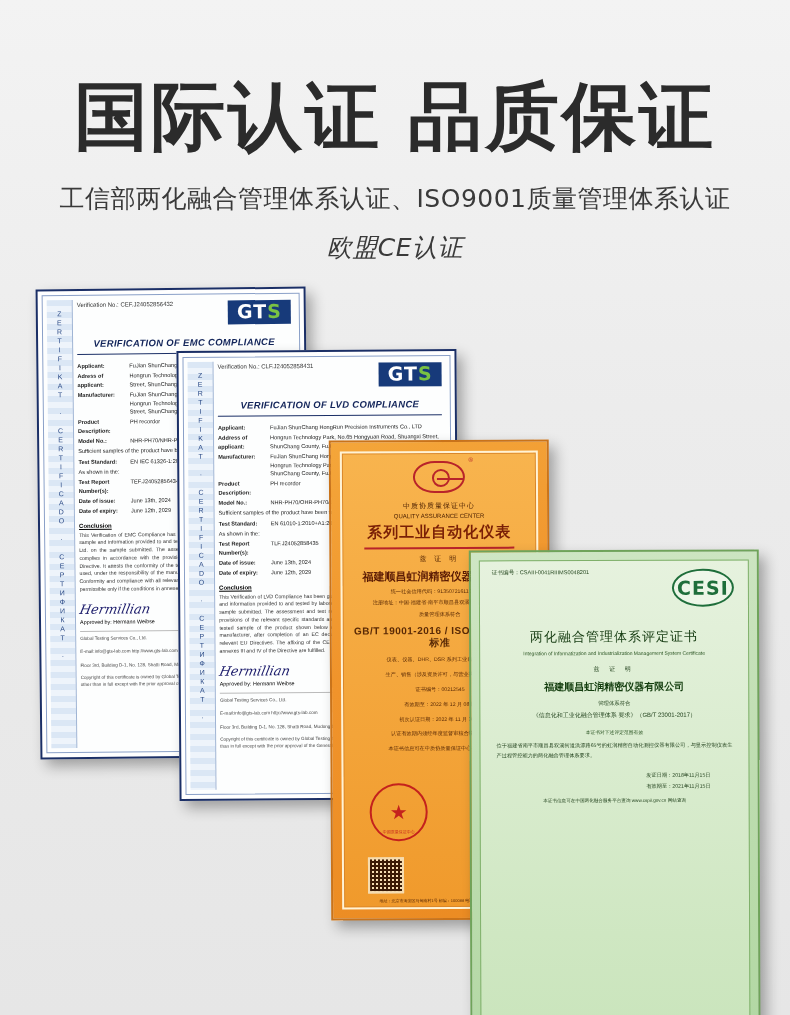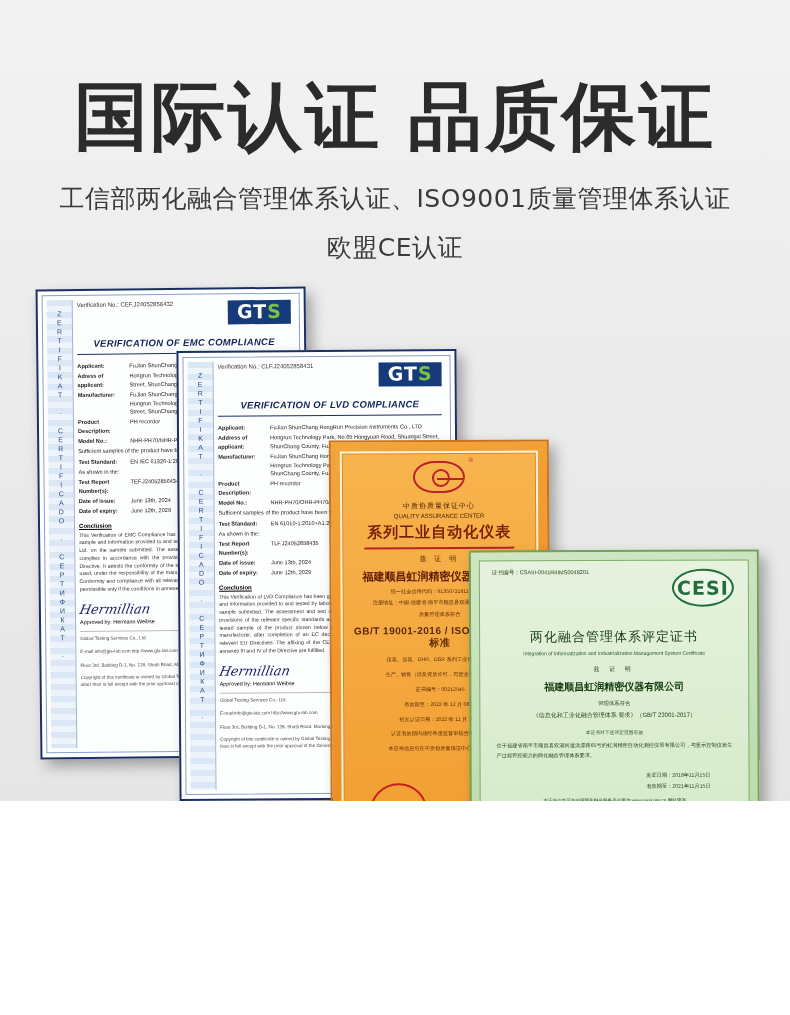--- a/index.html
+++ b/index.html
@@ -4,21 +4,21 @@
 <style>
   * { box-sizing: border-box; }
   html, body {
     margin: 0; padding: 0;
     background: #ffffff;
     font-family: "Liberation Sans", sans-serif;
   }
   .page {
     position: relative;
     width: 790px;
-    height: 801px;
+    height: 1015px;
     overflow: hidden;
     background: linear-gradient(180deg, #f3f3f3 0%, #ececec 40%, #e6e6e6 100%);
   }
   
   .header {
     position: absolute;
     top: 0; left: 0; right: 0;
     padding-top: 78px;
     text-align: center;
   }
@@ -38,20 +38,21 @@
     color: #3a3a3a;
     letter-spacing: 0.5px;
     font-family: "DejaVu Sans", "Liberation Sans", sans-serif;
   }
   .sub-title-2 {
     margin-top: 16px;
     font-size: 25px;
     color: #3a3a3a;
     letter-spacing: 0.5px;
     font-family: "DejaVu Sans", "Liberation Sans", sans-serif;
+    font-style: italic;
   }
   
   .certs { position: absolute; top: 280px; left: 0; right: 0; bottom: 0; }
 
   .cert {
     position: absolute;
     box-shadow: 6px 7px 14px rgba(0,0,0,0.32);
     overflow: hidden;
   }
 

